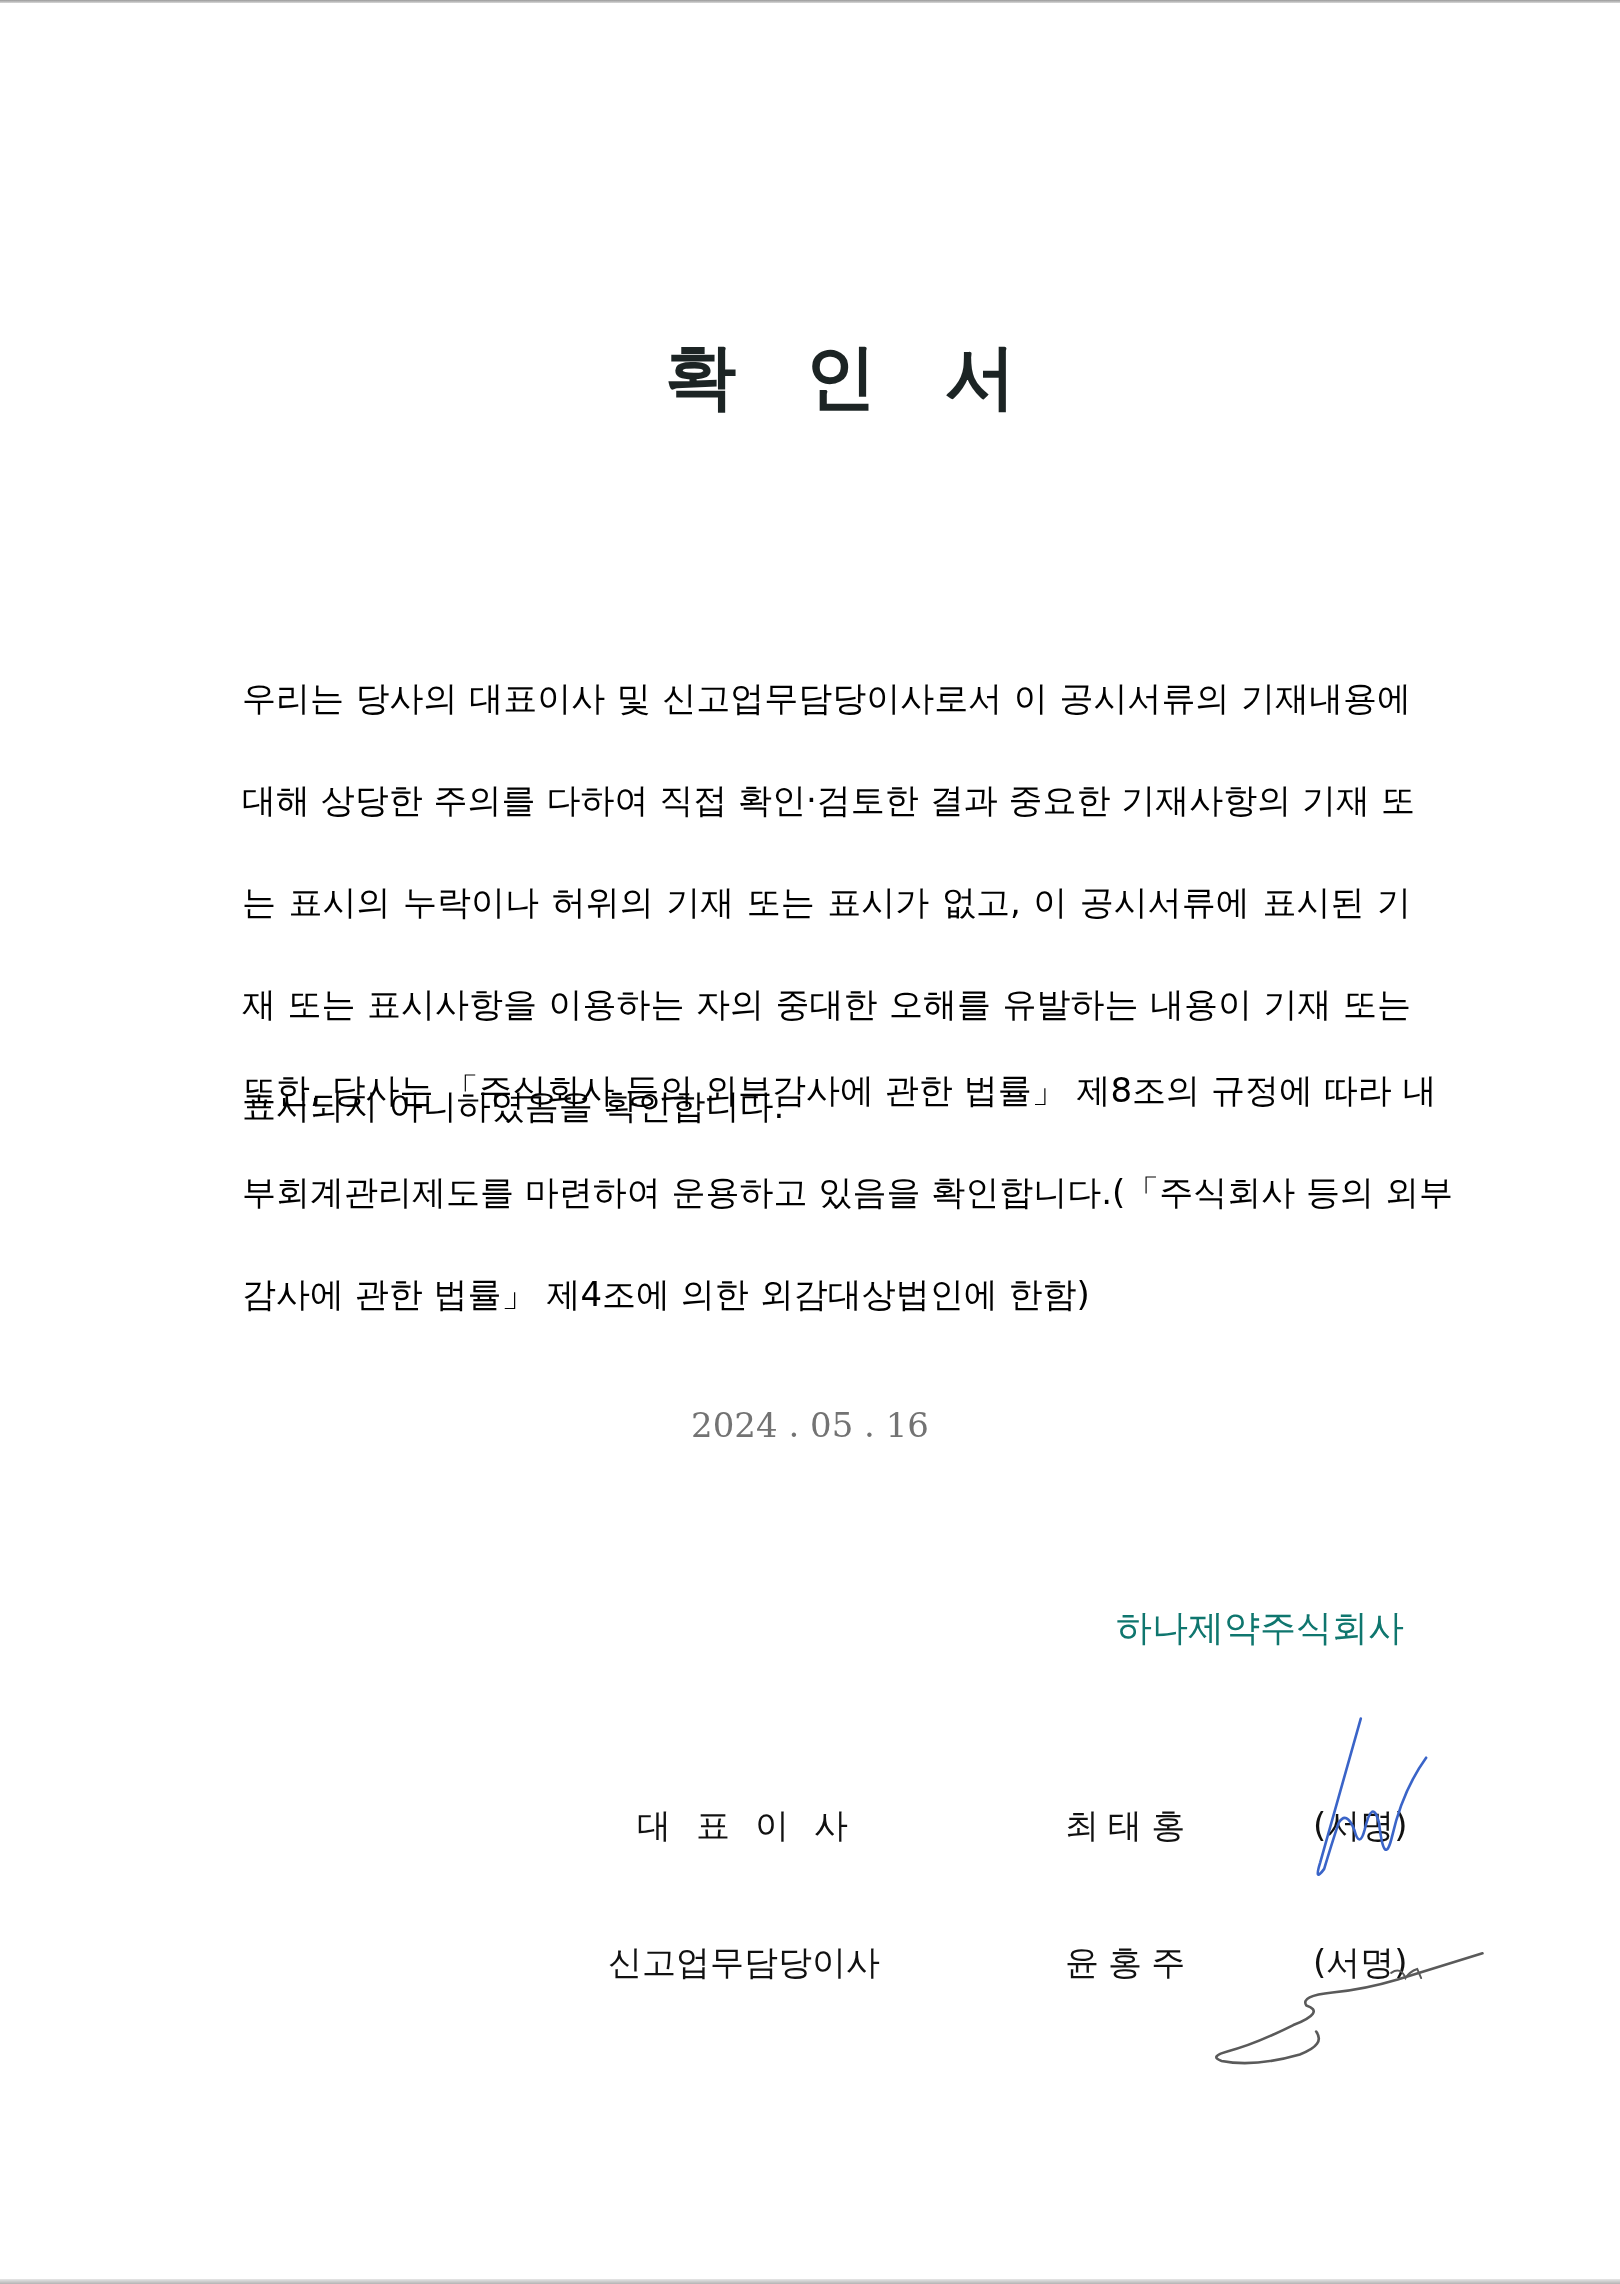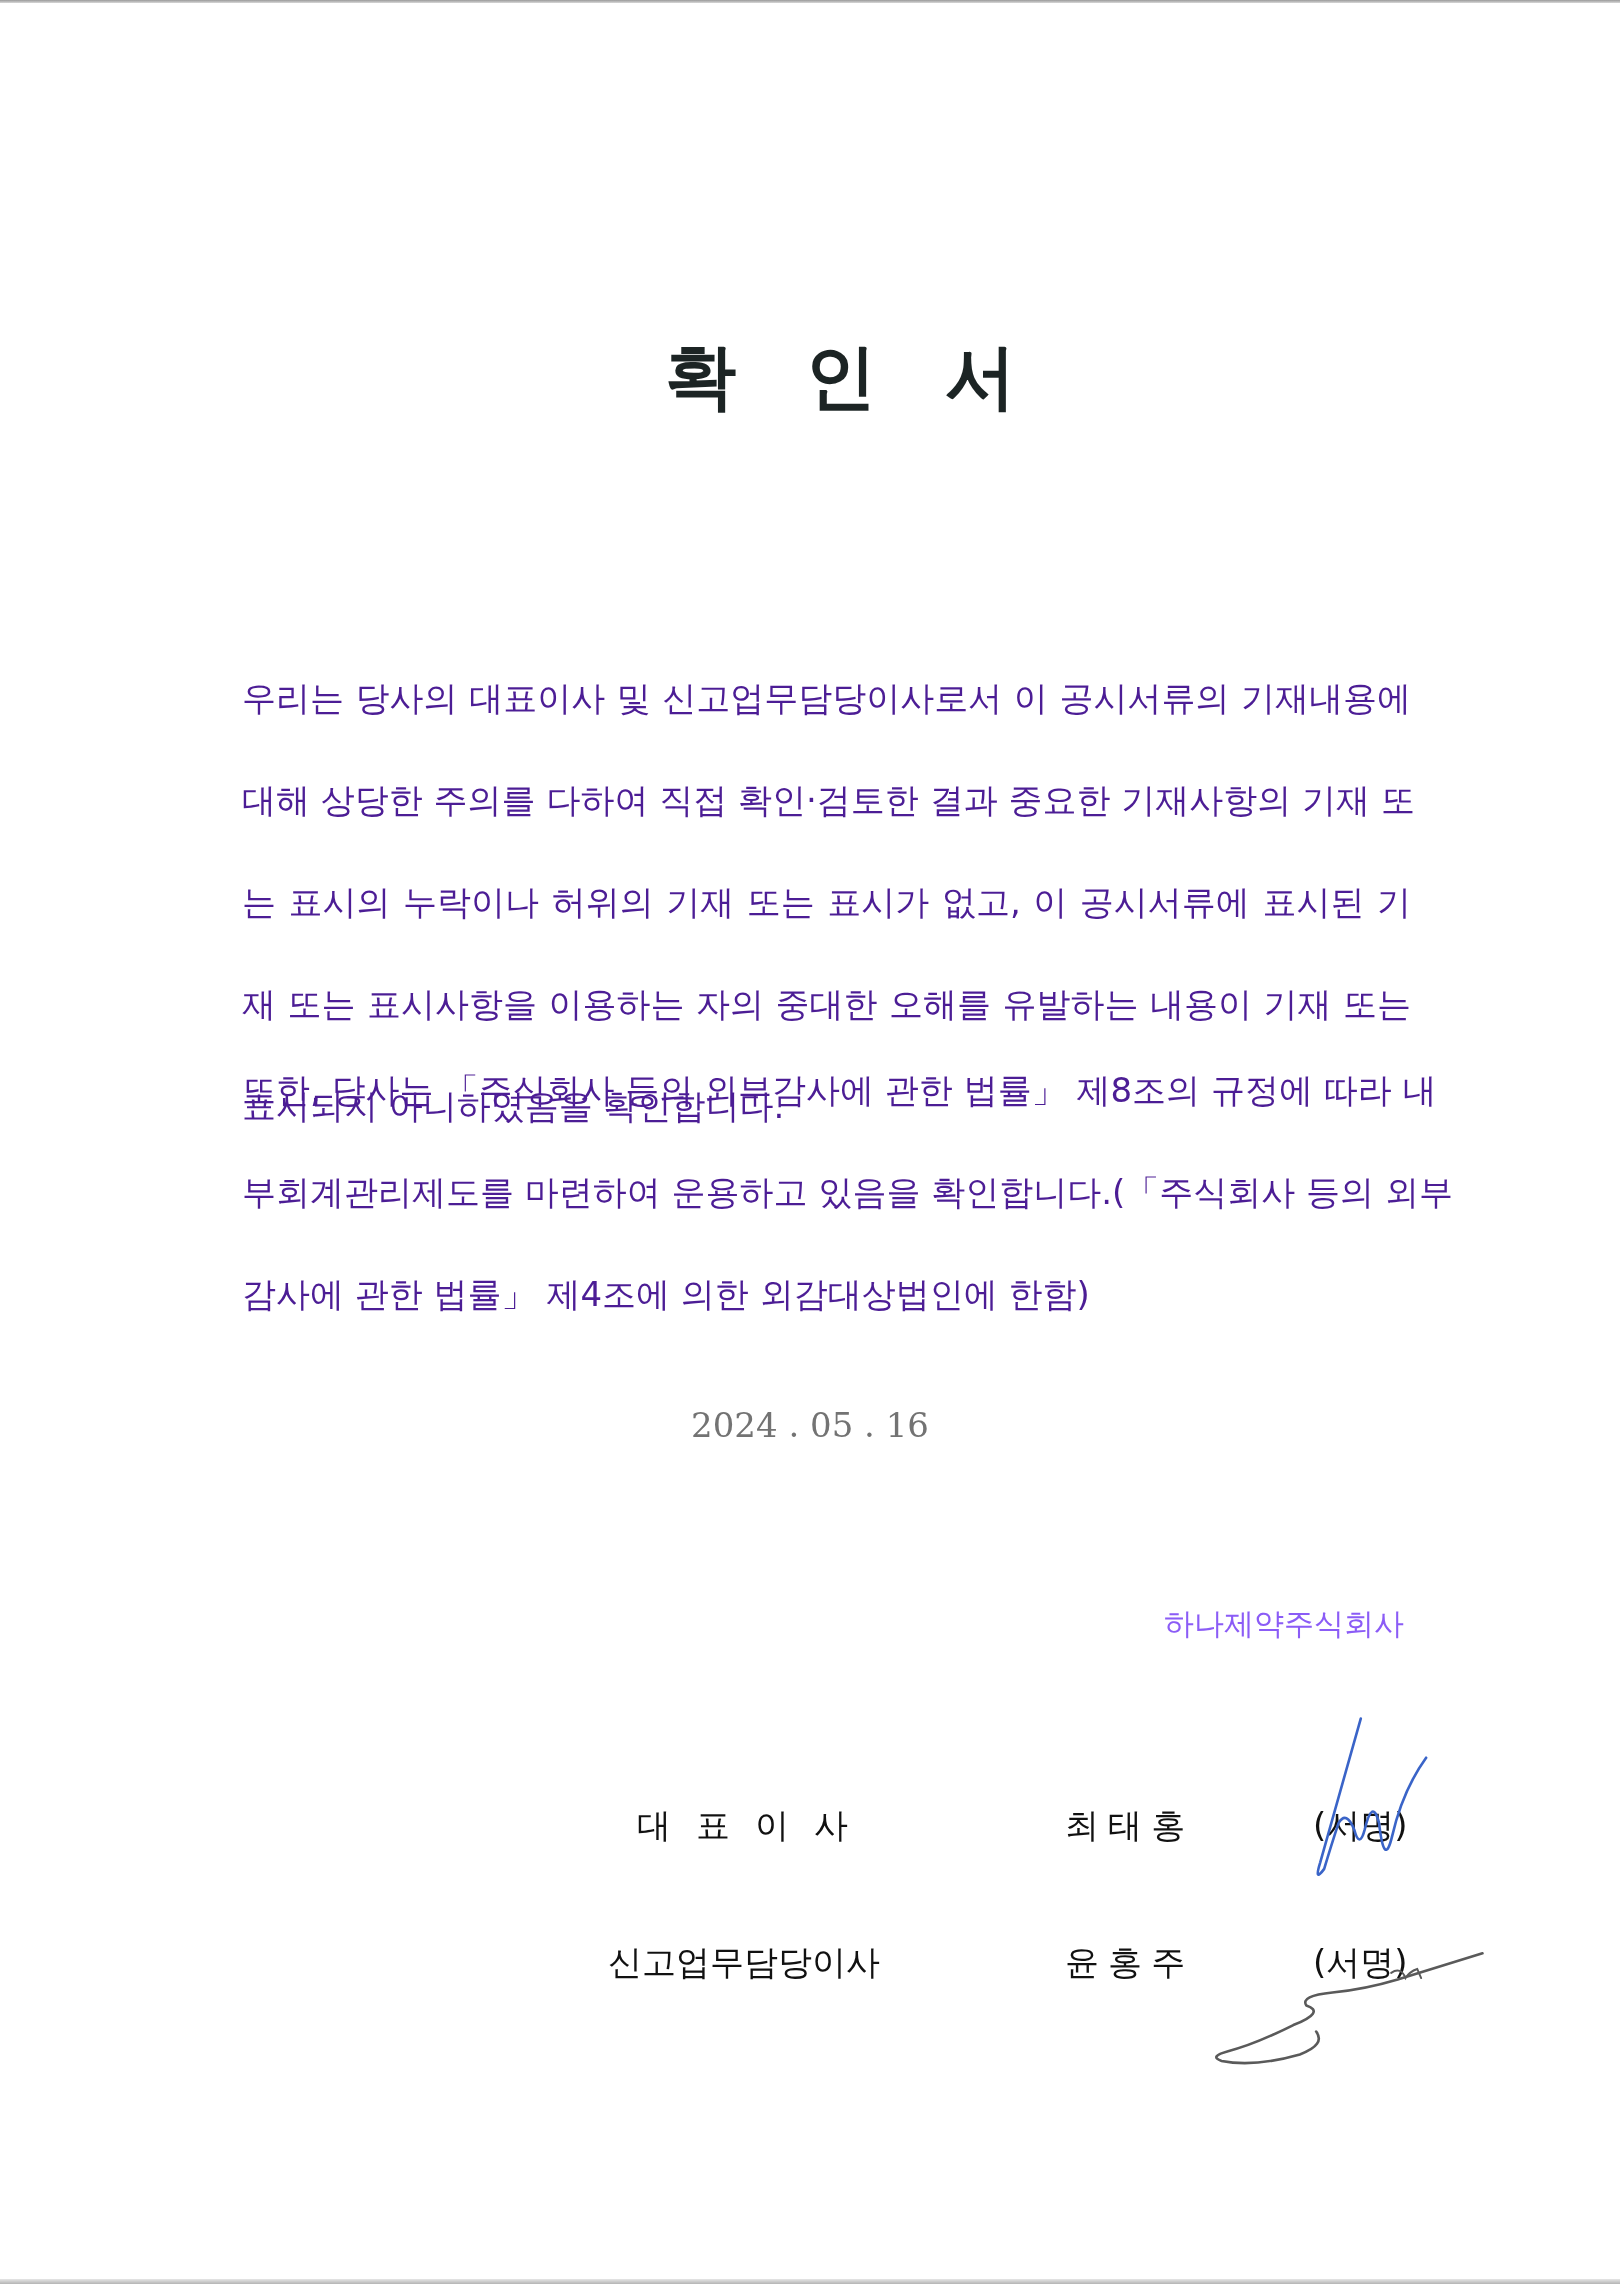--- a/index.html
+++ b/index.html
@@ -38,21 +38,21 @@
       color: #1c2424;
       word-spacing: 39px;
       letter-spacing: 2.6px;
       padding-left: 32px;
     }
     .body-block {
       position: absolute;
       left: 242px;
       width: 1169px;
       font-size: 34px;
-      color: #4c1d95;
+      color: #000000;
     }
     .body-line {
       height: 102px;
       line-height: 102px;
       white-space: nowrap;
       text-align: justify;
       text-align-last: justify;
     }
     .body-line.last {
       text-align-last: left;
@@ -65,22 +65,22 @@
       width: 1620px;
       text-align: center;
       font-family: "DejaVu Serif", "Liberation Serif", serif;
       font-size: 34px;
       color: #737373;
     }
     .company {
       position: absolute;
       right: 216px;
       top: 1604px;
-      font-size: 30px;
-      color: #8b5cf6;
+      font-size: 36px;
+      color: #0f766e;
     }
     .sig-row {
       position: absolute;
       left: 0; width: 1560px;
       height: 52px;
       font-size: 34px;
       color: #111;
     }
     .sig-title {
       position: absolute;

